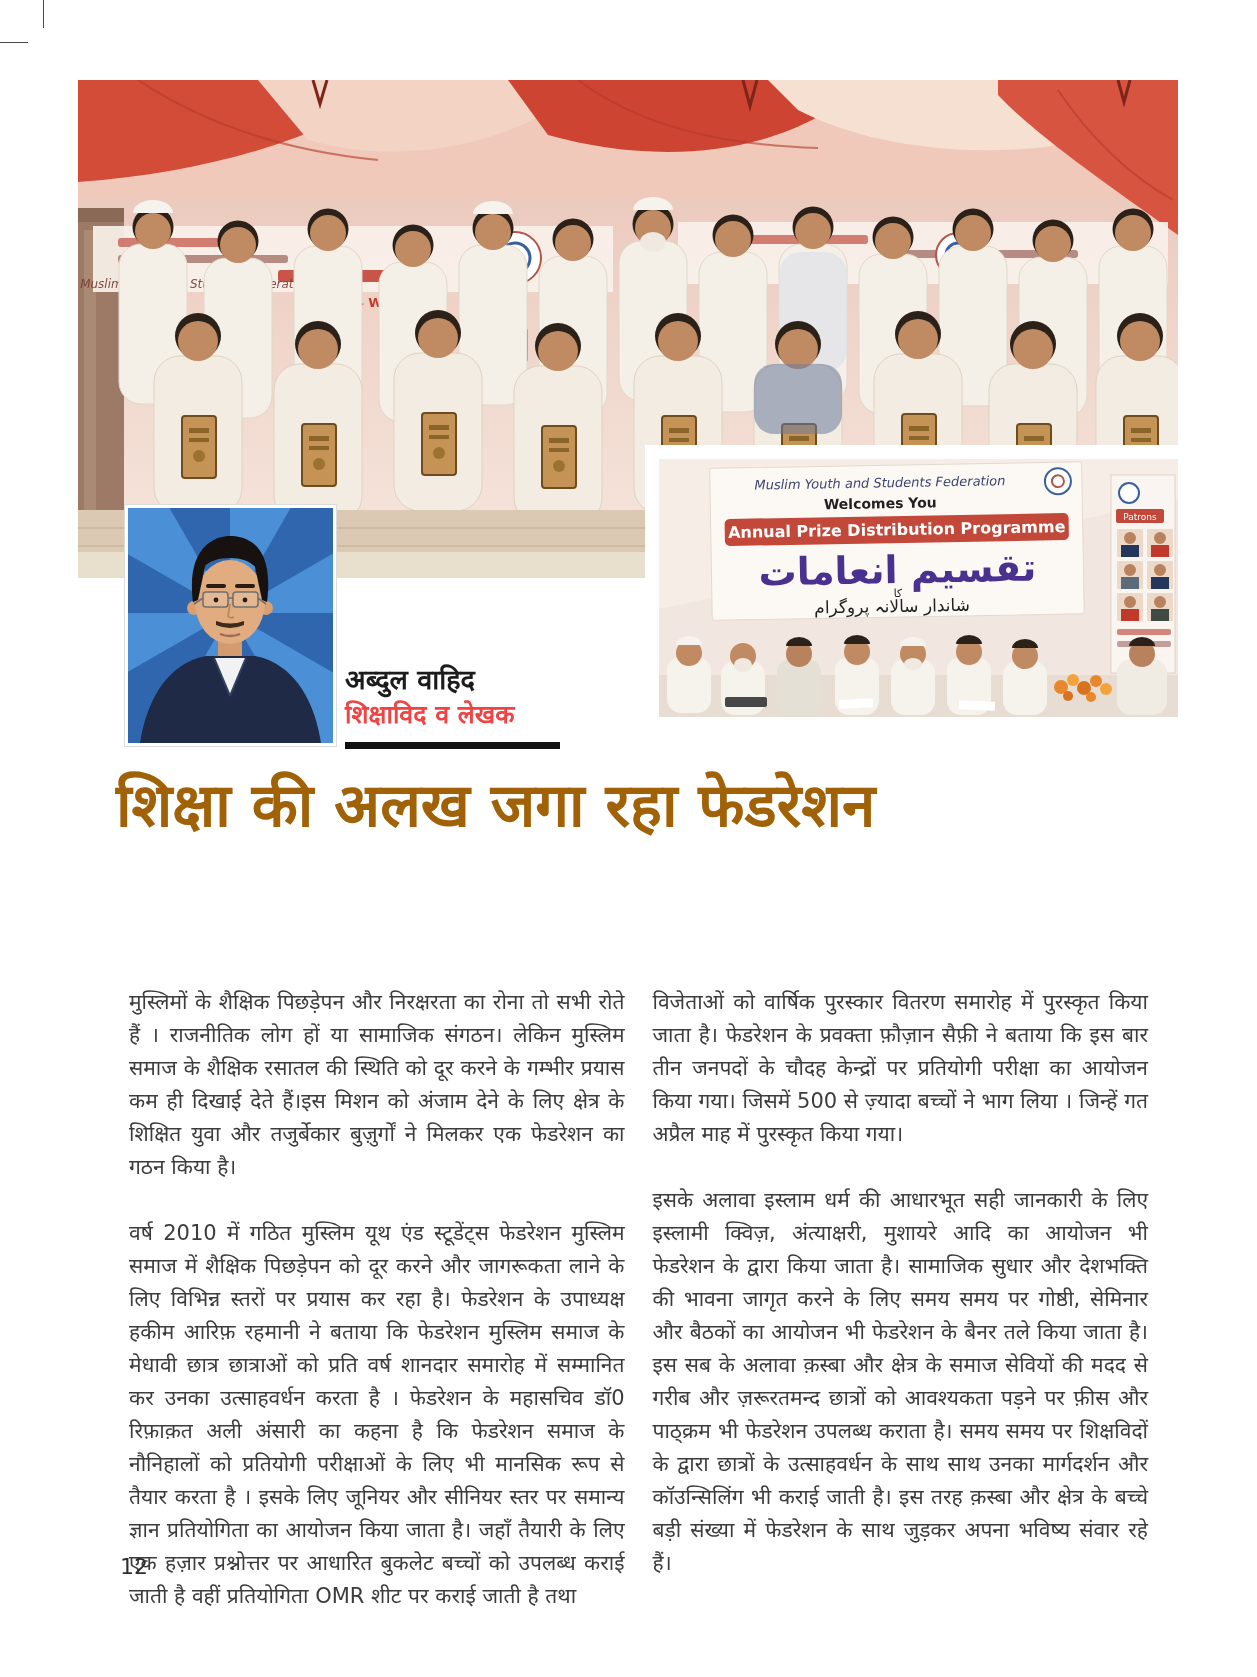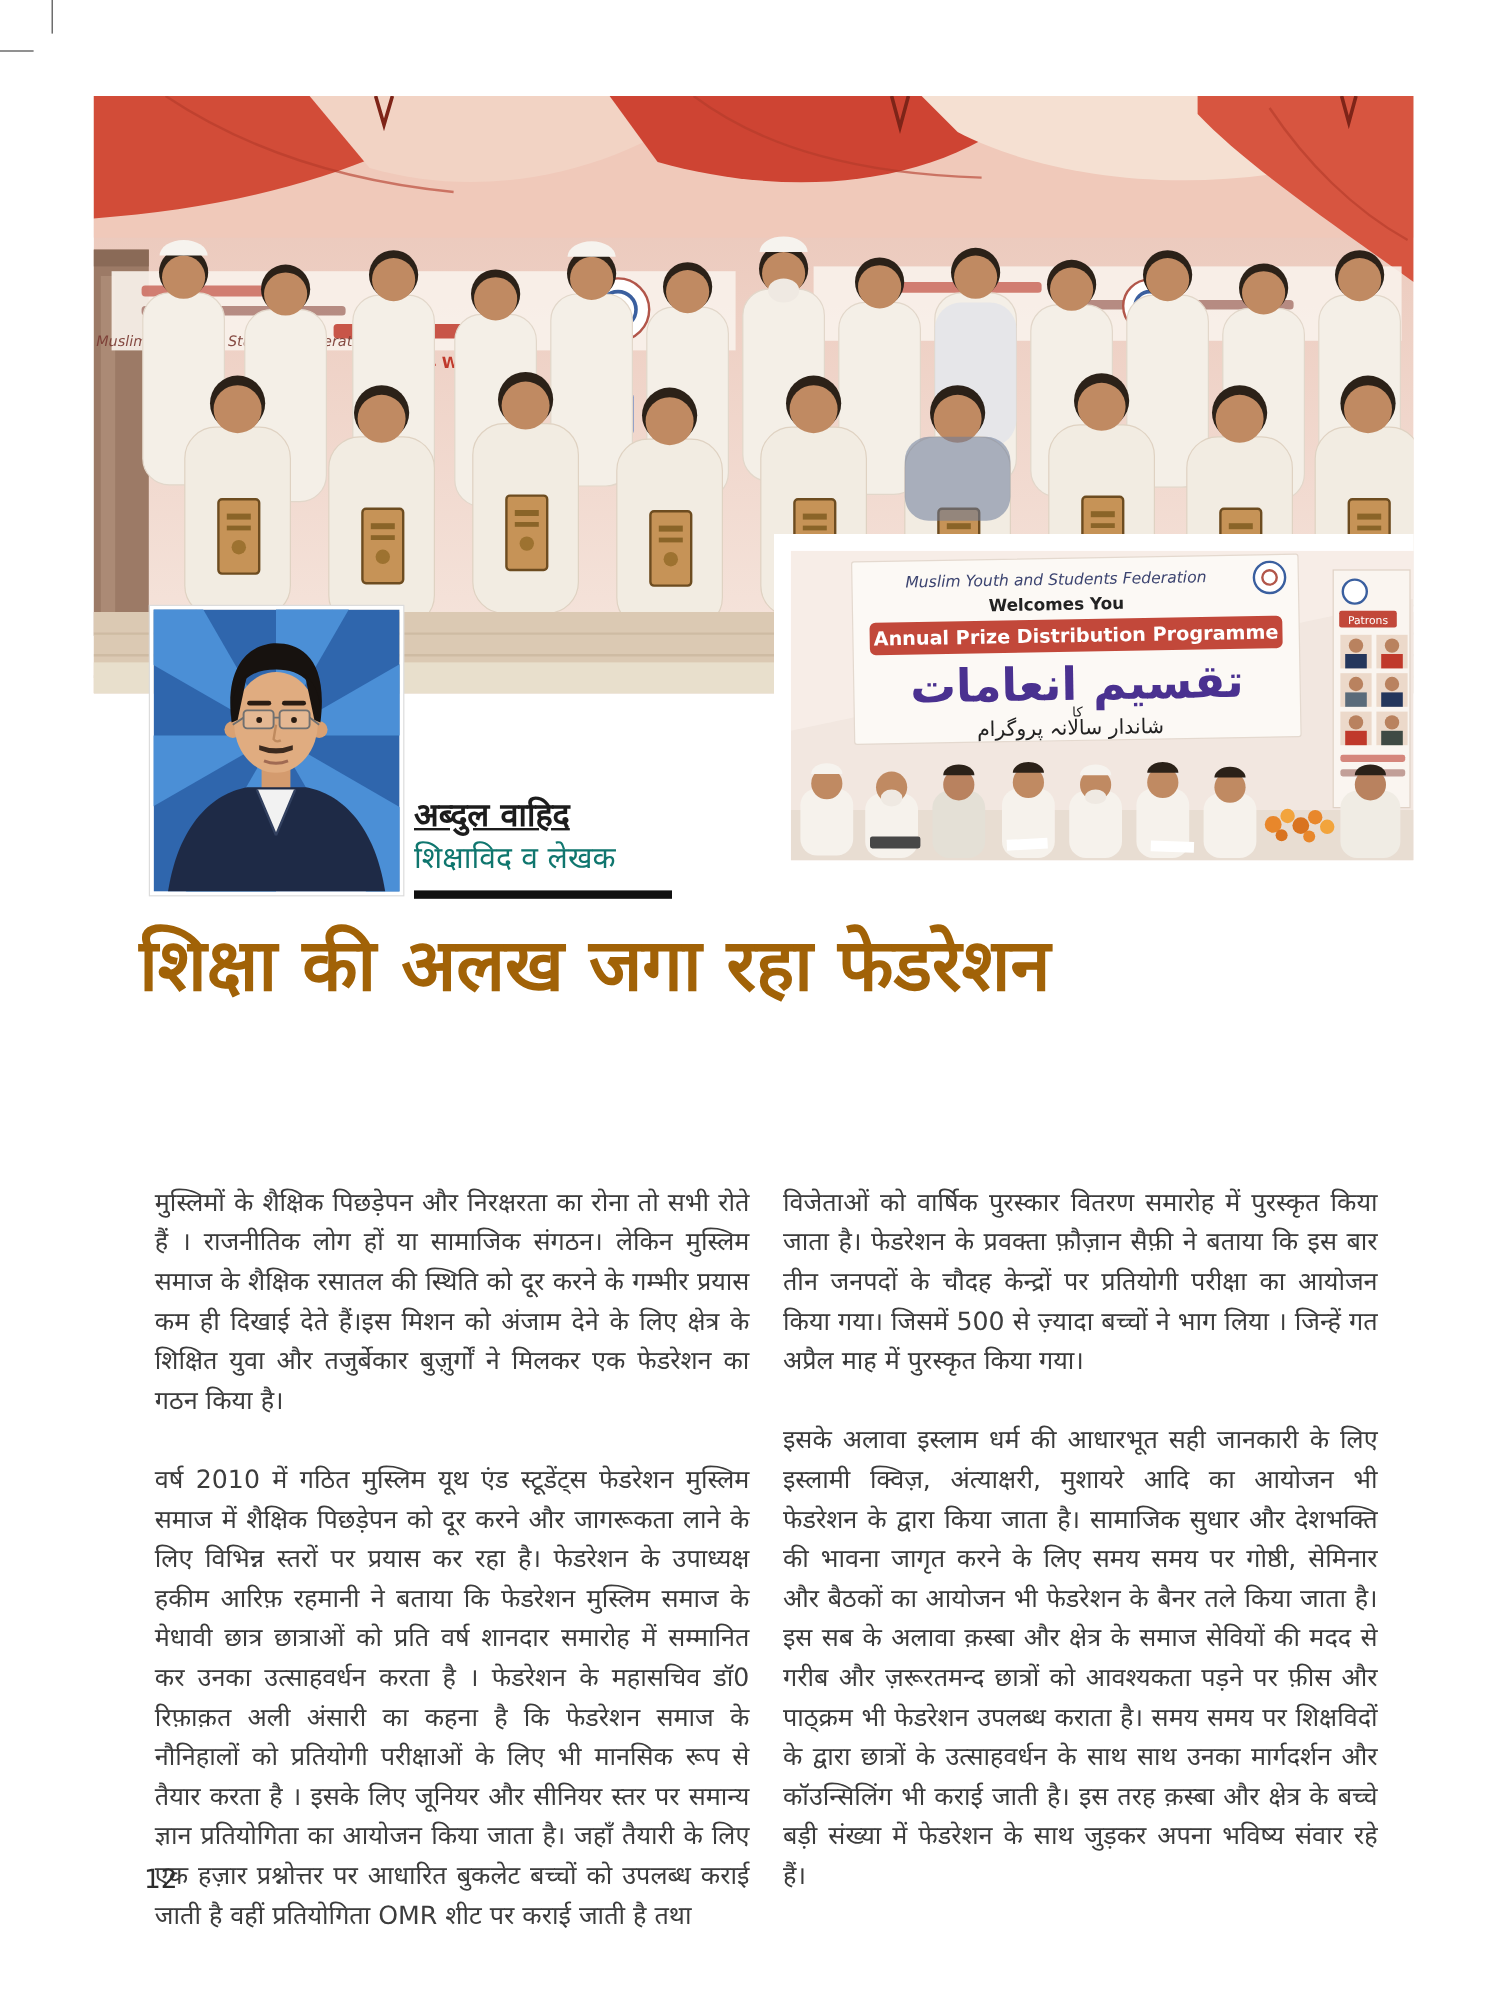--- a/index.html
+++ b/index.html
@@ -19,25 +19,25 @@
     position:absolute;left:645px;top:445px;
     background:#ffffff;padding:14px 0 0 14px;
   }
   .portrait{
     position:absolute;left:125px;top:505px;width:205px;height:235px;
     border:3px solid #ffffff;box-shadow:0 0 0 1px #dcdcdc;
     box-sizing:content-box;
   }
   .author-name{
     position:absolute;left:345px;top:664px;
-    font-size:27px;font-weight:700;color:#1c1c1c;line-height:1.2;text-decoration:underline;
+    font-size:27px;font-weight:700;color:#1c1c1c;line-height:1.2;
   }
   .author-role{
     position:absolute;left:345px;top:700px;
-    font-size:25px;font-weight:400;color:#0f766e;line-height:1.2;
+    font-size:25px;font-weight:700;color:#ef4444;line-height:1.2;
   }
   .author-rule{position:absolute;left:345px;top:742px;width:215px;height:7px;background:#101010;}
 
   .headline{
     position:absolute;left:116px;top:770px;width:1060px;
     font-size:60px;font-weight:700;color:#a16207;line-height:1.18;
     letter-spacing:0px;
   }
   .subheadline{
     position:absolute;left:117px;top:816px;width:975px;

